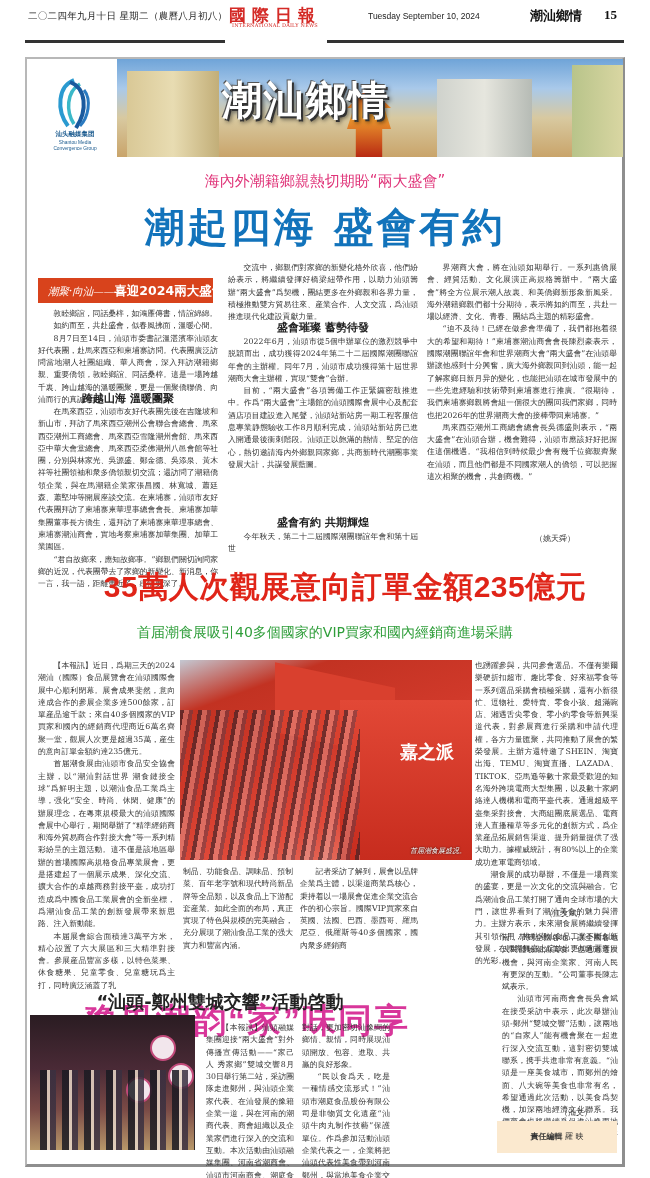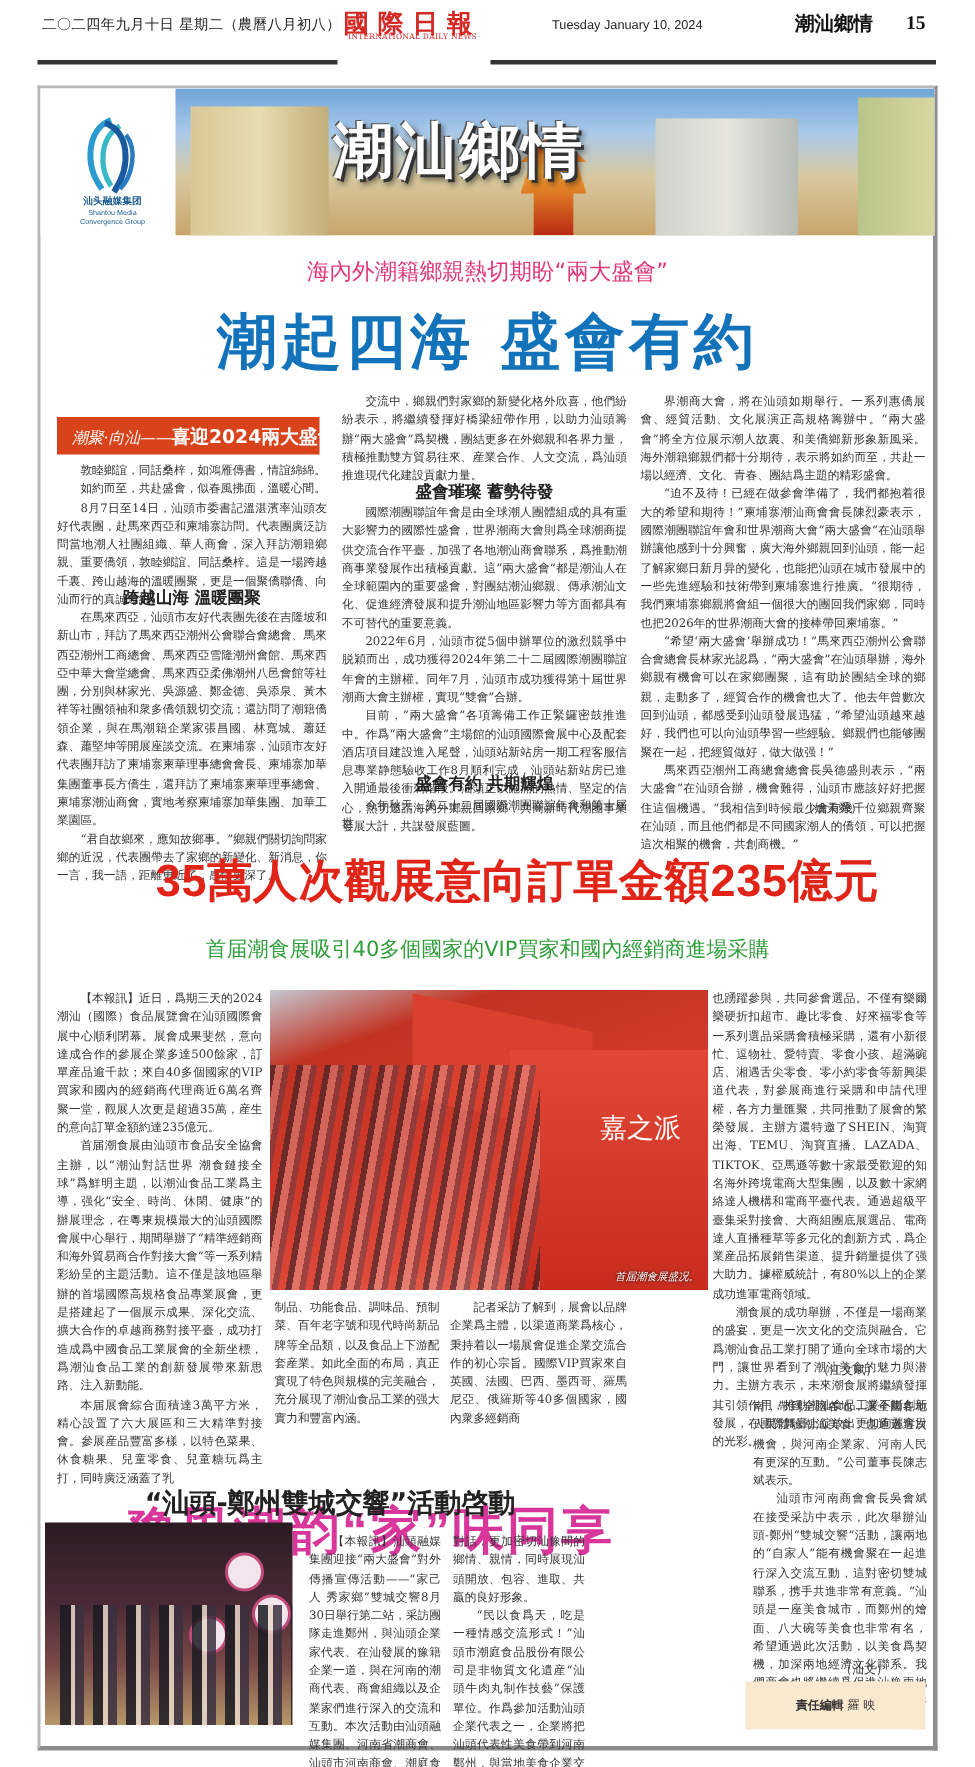--- a/index.html
+++ b/index.html
@@ -43,42 +43,42 @@
   .byline { position: absolute; font-size: 8px; color: #333; }
 
   .headline2 { position: absolute; left: 0; top: 567px; width: 650px; text-align: center; font-family: "Liberation Sans", sans-serif; font-size: 30px; font-weight: bold; color: #e02418; letter-spacing: 0.5px; padding-left: 40px; }
   .kicker2 { position: absolute; left: 0; top: 624px; width: 650px; text-align: center; font-family: "DejaVu Sans", sans-serif; font-size: 14px; color: #2f9e3a; }
 
   .photo-expo { position: absolute; left: 180px; top: 660px; width: 292px; height: 200px; overflow: hidden;
     background: linear-gradient(160deg, #c4c8d2 0%, #c23222 18%, #d0392a 45%, #e04a3a 70%, #e68a7a 100%); }
   .pe-wall { position: absolute; left: 160px; top: 40px; width: 132px; height: 160px; background: linear-gradient(180deg,#e24836,#c72c1e); }
   .pe-wall2 { position: absolute; left: 95px; top: 15px; width: 120px; height: 70px; background: #d9402e; transform: skewY(12deg); }
   .pe-crowd { position: absolute; left: 0; top: 50px; width: 180px; height: 150px; background: repeating-linear-gradient(100deg, rgba(30,30,40,.55) 0 4px, rgba(240,240,240,.25) 4px 9px, rgba(60,60,80,.4) 9px 13px, transparent 13px 18px); }
-  .pe-sign { position: absolute; left: 220px; top: 80px; font-family: "DejaVu Sans", sans-serif; font-size: 18px; color: #fff; font-weight: normal; }
+  .pe-sign { position: absolute; left: 220px; top: 80px; font-family: "DejaVu Sans", sans-serif; font-size: 18px; color: #fff; font-weight: bold; }
   .pe-caption { position: absolute; right: 6px; bottom: 4px; font-size: 7px; color: #fff; font-style: italic; text-shadow: 0 0 2px #000; }
 
   .headline3 { position: absolute; left: 30px; top: 998px; width: 380px; text-align: right; font-family: Liberation Sans, sans-serif; font-size: 34px; font-weight: bold; color: #d8369a; letter-spacing: 2px; }
   .kicker3 { position: absolute; left: 30px; top: 990px; width: 380px; text-align: center; font-family: "DejaVu Sans", sans-serif; font-size: 18px; font-weight: bold; color: #222; }
 
   .photo-zz { position: absolute; left: 30px; top: 1015px; width: 165px; height: 135px; overflow: hidden;
     background: linear-gradient(180deg,#2a1c22 0%,#4a2a36 40%,#7a4a46 70%,#b8986a 100%); }
   .pz-people { position: absolute; left: 10px; top: 55px; width: 155px; height: 80px; background: repeating-linear-gradient(90deg, #1a1a22 0 7px, #e8d8c8 7px 10px, #3a3040 10px 16px, transparent 16px 22px); opacity: .85; }
   .pz-circle { position: absolute; width: 26px; height: 26px; border-radius: 50%; background: #f2e6ec; border: 2px solid #c24a7a; }
 
   .editor-box { position: absolute; left: 497px; top: 1121px; width: 120px; height: 32px; background: #fbe9cf; font-family: "DejaVu Sans", sans-serif; font-size: 8px; text-align: center; line-height: 32px; color: #333; }
   .editor-box b { font-weight: bold; }
 </style>
 </head>
 <body>
 
 <div class="masthead">
   <span class="mh-date">二〇二四年九月十日 星期二（農曆八月初八）</span>
   <span class="mh-logo">國際日報</span>
   <span class="mh-sub">INTERNATIONAL DAILY NEWS</span>
-  <span class="mh-en">Tuesday January 10, 2024</span>
+  <span class="mh-en">Tuesday September 10, 2024</span>
   <span class="mh-section">潮汕鄉情</span>
   <span class="mh-page">15</span>
 </div>
 <div class="rule-l"></div>
 <div class="rule-r"></div>
 
 <div class="frame"></div>
 
 <div class="banner">
   <div class="banner-photo"></div>
@@ -113,33 +113,31 @@
 <div class="body-text" style="left:38px; top:406px; width:180px;">
   <p>在馬來西亞，汕頭市友好代表團先後在吉隆坡和新山市，拜訪了馬來西亞潮州公會聯合會總會、馬來西亞潮州工商總會、馬來西亞雪隆潮州會館、馬來西亞中華大會堂總會、馬來西亞柔佛潮州八邑會館等社團，分別與林家光、吳源盛、鄭金德、吳添泉、黃木祥等社團領袖和衆多僑領親切交流；還訪問了潮籍僑領企業，與在馬潮籍企業家張昌國、林寬城、蕭廷森、蕭堅坤等開展座談交流。在柬埔寨，汕頭市友好代表團拜訪了柬埔寨柬華理事總會會長、柬埔寨加華集團董事長方僑生，還拜訪了柬埔寨柬華理事總會、柬埔寨潮汕商會，實地考察柬埔寨加華集團、加華工業園區。</p>
   <p>“君自故鄉來，應知故鄉事。”鄉親們關切詢問家鄉的近況，代表團帶去了家鄉的新變化、新消息，你一言，我一語，距離更近了，感情更深了。</p>
 </div>
 
 <div class="body-text" style="left:228px; top:262px; width:190px;">
   <p>交流中，鄉親們對家鄉的新變化格外欣喜，他們紛紛表示，將繼續發揮好橋梁紐帶作用，以助力汕頭籌辦“兩大盛會”爲契機，團結更多在外鄉親和各界力量，積極推動雙方貿易往來、産業合作、人文交流，爲汕頭推進現代化建設貢獻力量。</p>
 </div>
 <div class="subhead" style="left:228px; top:320px; width:190px;">盛會璀璨 蓄勢待發</div>
 <div class="body-text" style="left:228px; top:336px; width:190px;">
-  <p>國際潮團聯誼年會是由全球潮人團體組成的具有重大影響力的國際性盛會，世界潮商大會則爲全球潮商提供交流合作平臺，加强了各地潮汕商會聯系，爲推動潮商事業發展作出積極貢獻。這“兩大盛會”都是潮汕人在全球範圍內的重要盛會，對團結潮汕鄉親、傳承潮汕文化、促進經濟發展和提升潮汕地區影響力等方面都具有不可替代的重要意義。</p>
   <p>2022年6月，汕頭市從5個申辦單位的激烈競爭中脱穎而出，成功獲得2024年第二十二屆國際潮團聯誼年會的主辦權。同年7月，汕頭市成功獲得第十屆世界潮商大會主辦權，實現“雙會”合辦。</p>
   <p>目前，“兩大盛會”各項籌備工作正緊鑼密鼓推進中。作爲“兩大盛會”主場館的汕頭國際會展中心及配套酒店項目建設進入尾聲，汕頭站新站房一期工程客服信息專業静態驗收工作8月順利完成，汕頭站新站房已進入開通最後衝刺階段。汕頭正以飽滿的熱情、堅定的信心，熱切邀請海内外鄉親回家鄉，共商新時代潮團事業發展大計，共謀發展藍圖。</p>
 </div>
 <div class="subhead" style="left:228px; top:515px; width:190px;">盛會有約 共期輝煌</div>
 <div class="body-text" style="left:228px; top:531px; width:190px;">
   <p>今年秋天，第二十二屆國際潮團聯誼年會和第十屆世</p>
 </div>
 
 <div class="body-text" style="left:427px; top:262px; width:190px;">
   <p>界潮商大會，將在汕頭如期舉行。一系列惠僑展會、經貿活動、文化展演正高規格籌辦中。“兩大盛會”將全方位展示潮人故裏、和美僑鄉新形象新風采。海外潮籍鄉親們都十分期待，表示將如約而至，共赴一場以經濟、文化、青春、團結爲主題的精彩盛會。</p>
   <p>“迫不及待！已經在做參會準備了，我們都抱着很大的希望和期待！”柬埔寨潮汕商會會長陳烈豪表示，國際潮團聯誼年會和世界潮商大會“兩大盛會”在汕頭舉辦讓他感到十分興奮，廣大海外鄉親回到汕頭，能一起了解家鄉日新月异的變化，也能把汕頭在城市發展中的一些先進經驗和技術帶到柬埔寨進行推廣。“很期待，我們柬埔寨鄉親將會組一個很大的團回我們家鄉，同時也把2026年的世界潮商大會的接棒帶回柬埔寨。”</p>
-  <p>“希望‘兩大盛會’舉辦成功！”馬來西亞潮州公會聯合會總會長林家光認爲，“兩大盛會”在汕頭舉辦，海外鄉親有機會可以在家鄉團聚，這有助於團結全球的鄉親，走動多了，經貿合作的機會也大了。他去年曾數次回到汕頭，都感受到汕頭發展迅猛，“希望汕頭越來越好，我們也可以向汕頭學習一些經驗。鄉親們也能够團聚在一起，把經貿做好，做大做强！”</p>
   <p>馬來西亞潮州工商總會總會長吳德盛則表示，“兩大盛會”在汕頭合辦，機會難得，汕頭市應該好好把握住這個機遇。“我相信到時候最少會有幾千位鄉親齊聚在汕頭，而且他們都是不同國家潮人的僑領，可以把握這次相聚的機會，共創商機。”</p>
 </div>
 <div class="byline" style="left:535px; top:533px;">（姚天舜）</div>
 
 <div class="headline2">35萬人次觀展意向訂單金額235億元</div>
 <div class="kicker2">首届潮食展吸引40多個國家的VIP買家和國內經銷商進場采購</div>
 
 <div class="body-text" style="left:38px; top:660px; width:137px;">
   <p>【本報訊】近日，爲期三天的2024潮汕（國際）食品展覽會在汕頭國際會展中心順利閉幕。展會成果斐然，意向達成合作的參展企業多達500餘家，訂單産品逾千款；來自40多個國家的VIP買家和國內的經銷商代理商近6萬名齊聚一堂，觀展人次更是超過35萬，産生的意向訂單金額約達235億元。</p>
   <p>首届潮食展由汕頭市食品安全協會主辦，以“潮汕對話世界 潮食鏈接全球”爲鮮明主題，以潮汕食品工業爲主導，强化“安全、時尚、休閑、健康”的辦展理念，在粵東規模最大的汕頭國際會展中心舉行，期間舉辦了“精準經銷商和海外貿易商合作對接大會”等一系列精彩紛呈的主題活動。這不僅是該地區舉辦的首場國際高規格食品專業展會，更是搭建起了一個展示成果、深化交流、擴大合作的卓越商務對接平臺，成功打造成爲中國食品工業展會的全新坐標，爲潮汕食品工業的創新發展帶來新思路、注入新動能。</p>

